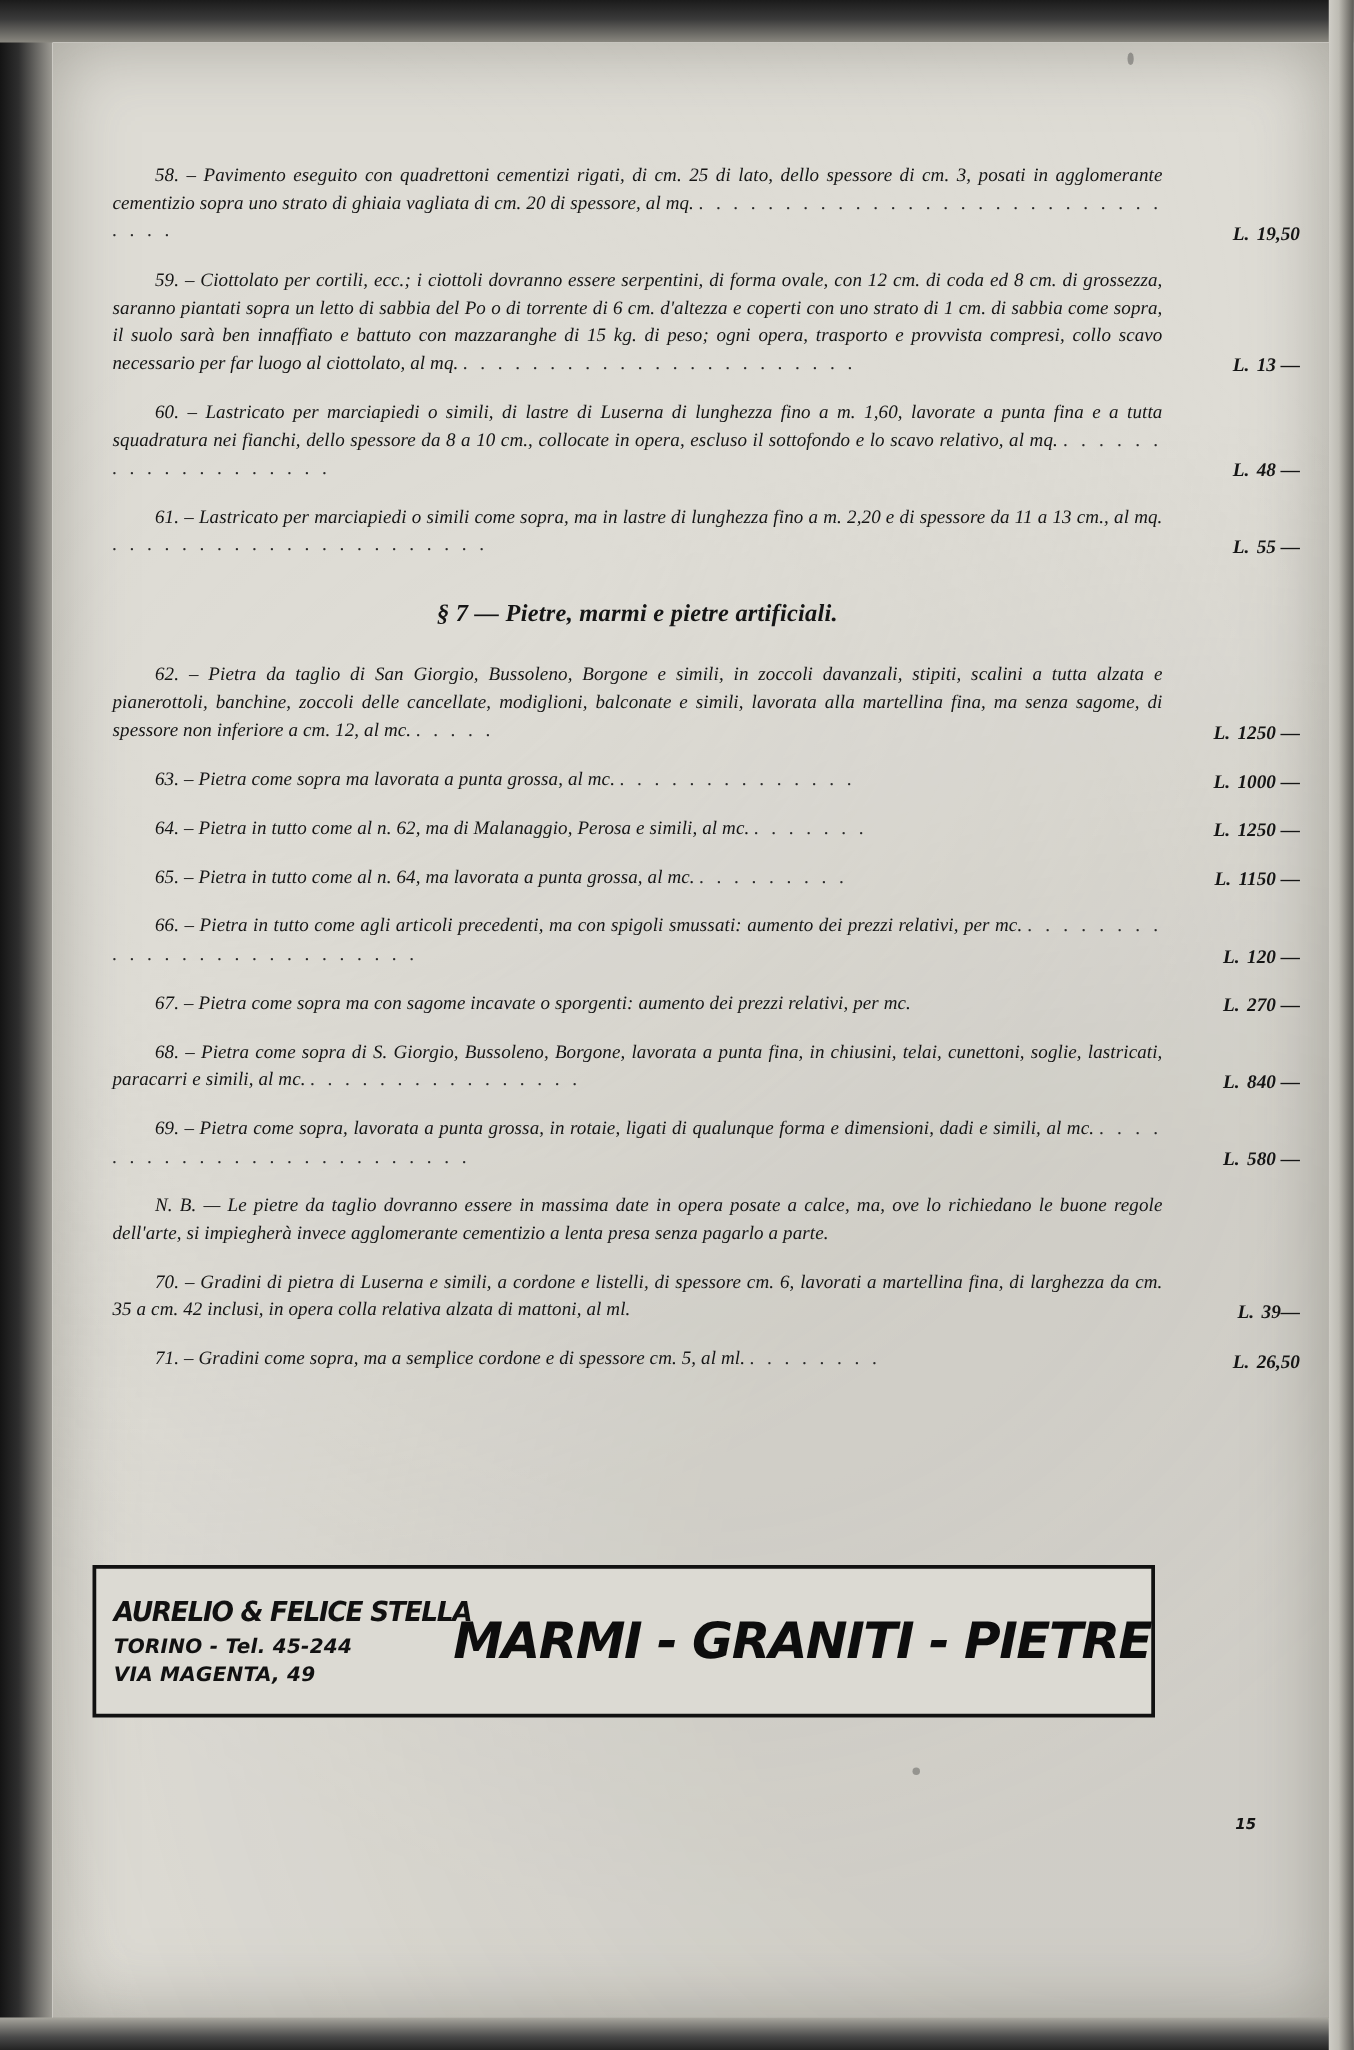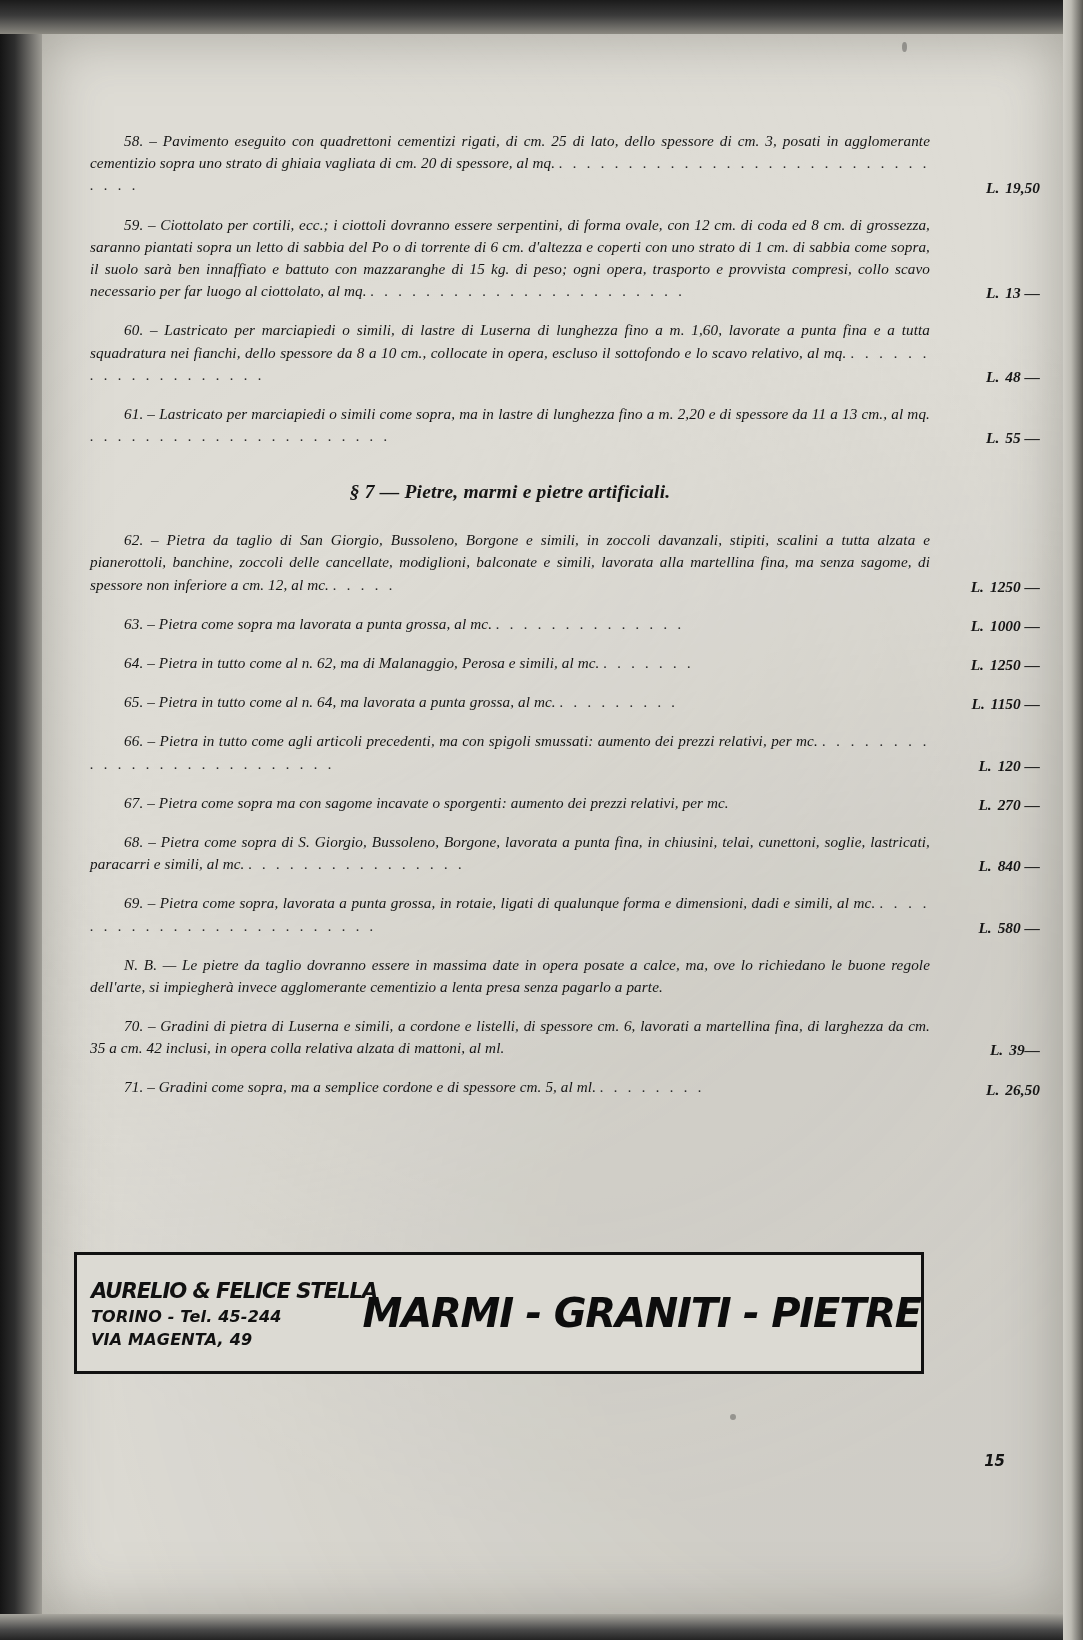--- a/index.html
+++ b/index.html
@@ -157,21 +157,21 @@
     margin-top: 10px;
     color: #111;
     white-space: nowrap;
   }
   .page-number {
     position: absolute;
     right: 58px;
     top: 1418px;
     font-family: "DejaVu Sans", sans-serif;
     font-weight: 700;
-    font-size: 15px;
+    font-size: 12px;
     color: #141414;
   }
   .speck {
     position: absolute;
     background: rgba(40,40,40,.35);
     border-radius: 50%;
   }
 </style>
 </head>
 <body>

